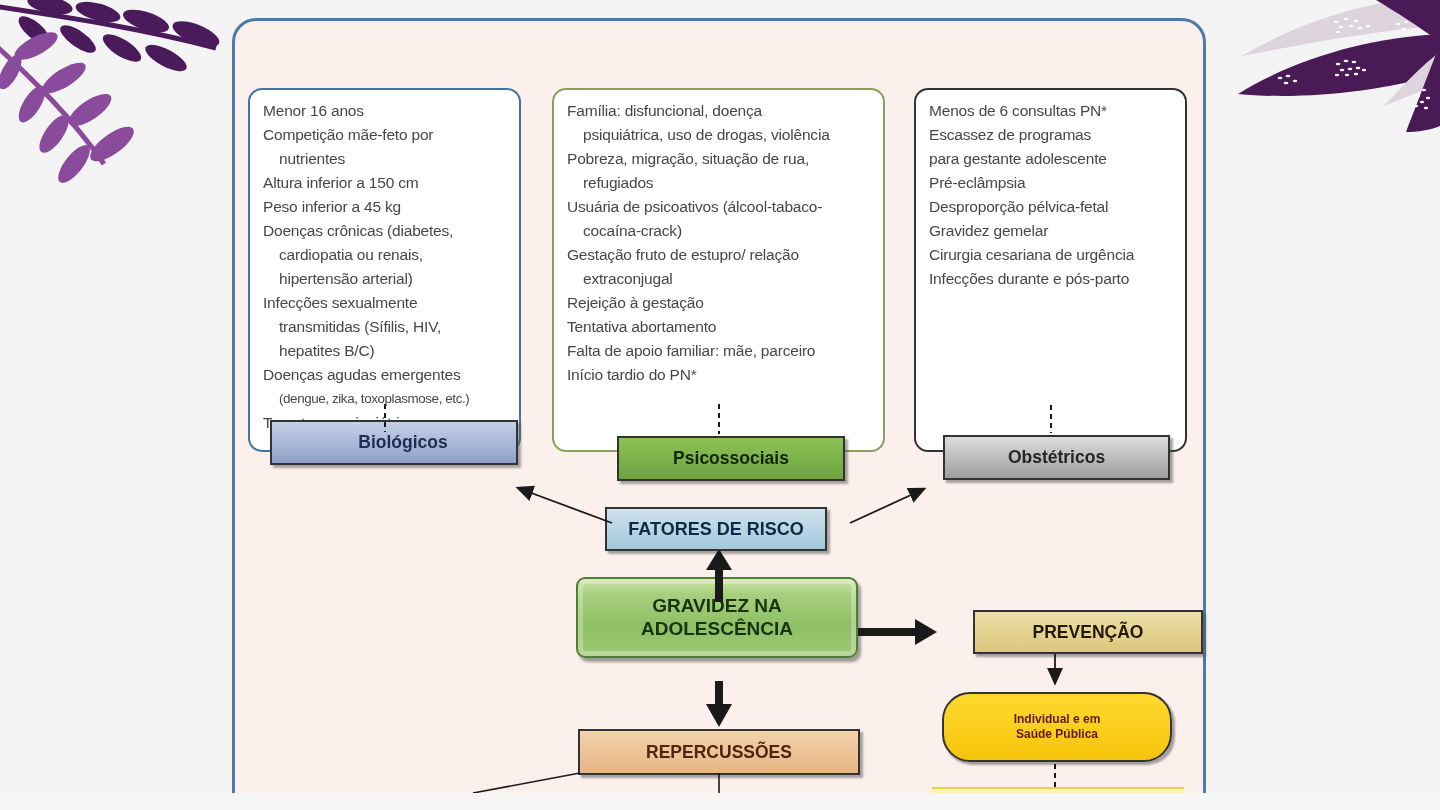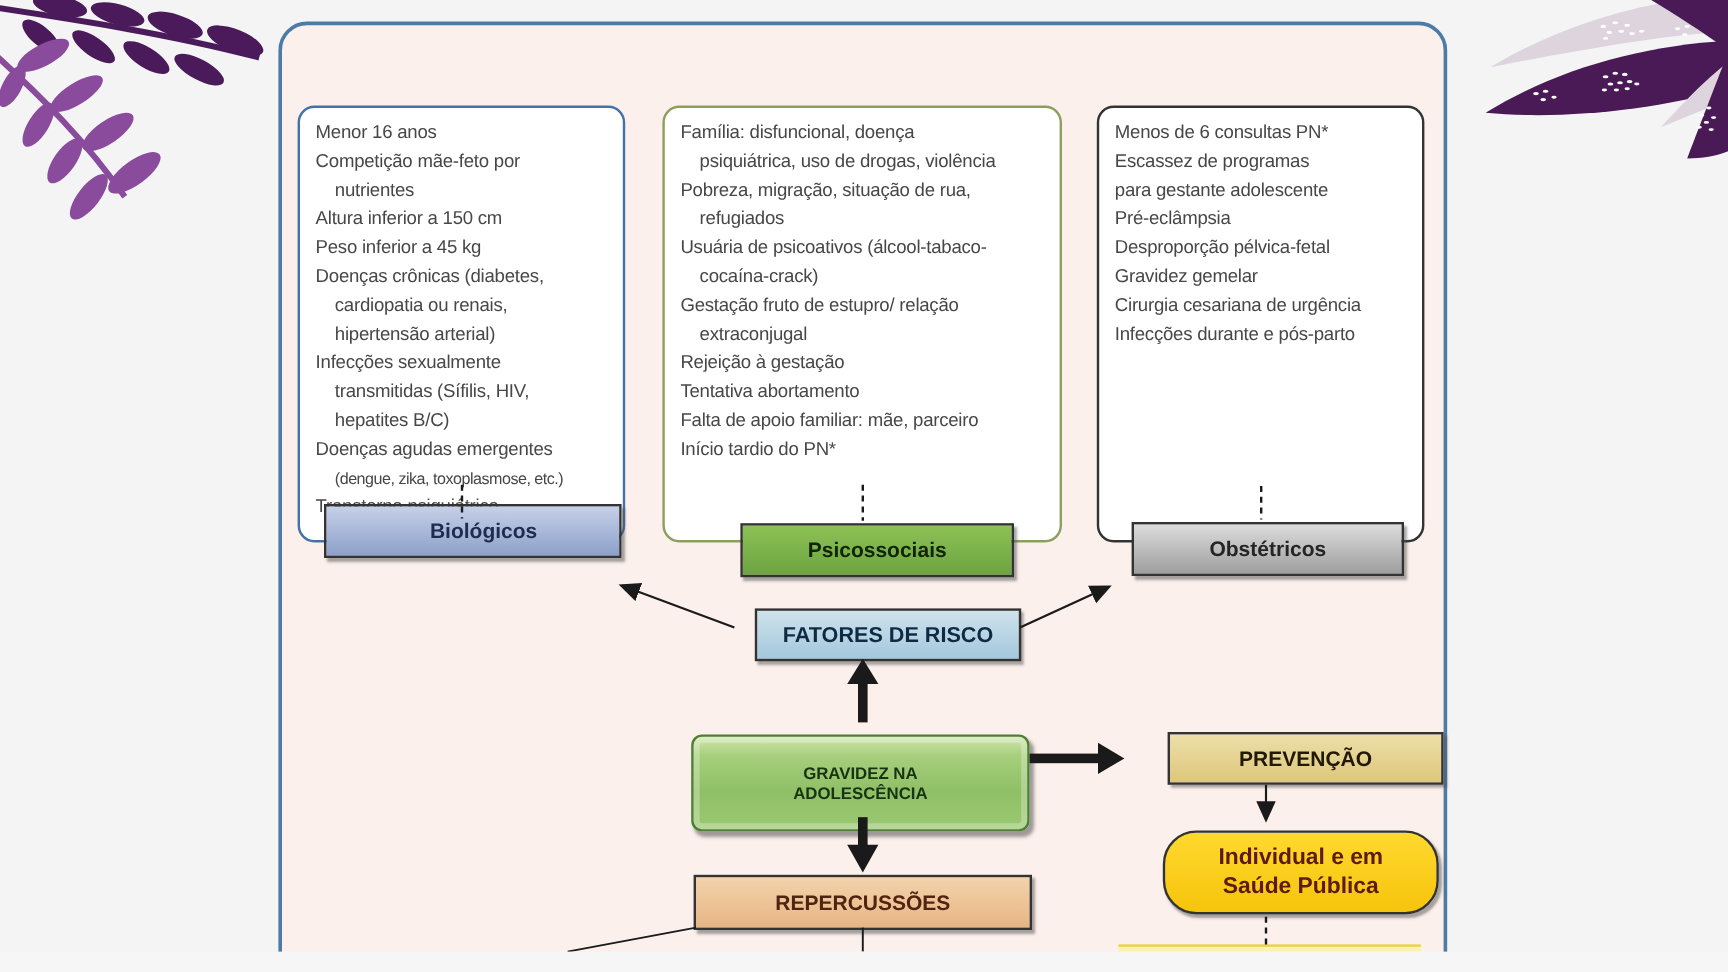--- a/index.html
+++ b/index.html
@@ -30,28 +30,28 @@
   .cat.psy{left:597px;top:436px;width:224px;height:41px;color:#122407;
            background:linear-gradient(180deg,#8cc155,#6da441);margin-left:20px;}
   .cat.obs{left:943px;top:435px;width:223px;height:41px;color:#252525;
            background:linear-gradient(180deg,#dcdcdc,#9e9e9e);}
 
   
   .node{position:absolute;z-index:3;display:flex;align-items:center;justify-content:center;
         text-align:center;font-weight:bold;border:2px solid #333;
         box-shadow:2.5px 3px 2px rgba(80,80,80,.5);}
   .node.fatores{left:605px;top:507px;width:218px;height:40px;font-size:18px;color:#0d2b43;
-        background:linear-gradient(180deg,#cfe2ec,#a3c8dd);margin-left:24px;}
-  .node.central{left:576px;top:612px;width:278px;height:77px;font-size:14px;color:#17330f;
+        background:linear-gradient(180deg,#cfe2ec,#a3c8dd);}
+  .node.central{left:576px;top:577px;width:278px;height:77px;font-size:19px;color:#17330f;
         line-height:1.18;white-space:pre-line;border:2px solid #4e7f35;border-radius:9px;
         background:linear-gradient(180deg,#cfe6ad 0%,#a7cf7d 20%,#8fbf66 60%,#9bc973 100%);
         box-shadow:inset 0 0 0 5px rgba(255,255,255,.28),3px 4px 3px rgba(80,80,80,.55);}
   .node.prev{left:941px;top:610px;width:226px;height:40px;font-size:17.5px;color:#231803;
         background:linear-gradient(180deg,#ecdfa8,#ddc77c);margin-left:32px;}
-  .node.indiv{left:969px;top:692px;width:226px;height:66px;font-size:19px;color:#5e1a0c;
+  .node.indiv{left:942px;top:692px;width:226px;height:66px;font-size:12px;color:#5e1a0c;
         line-height:1.25;white-space:pre-line;
         background:linear-gradient(180deg,#ffd92e,#f6c40c);border-radius:28px;}
   .node.reper{left:578px;top:729px;width:278px;height:42px;font-size:17.5px;color:#4f2410;
         background:linear-gradient(180deg,#f3d3ab,#e7b584);}
 
   
   .sliver{position:absolute;left:932px;top:787px;width:252px;height:8px;z-index:3;
           background:#fdf2ae;border-top:2px solid #e6d352;}
 
   

